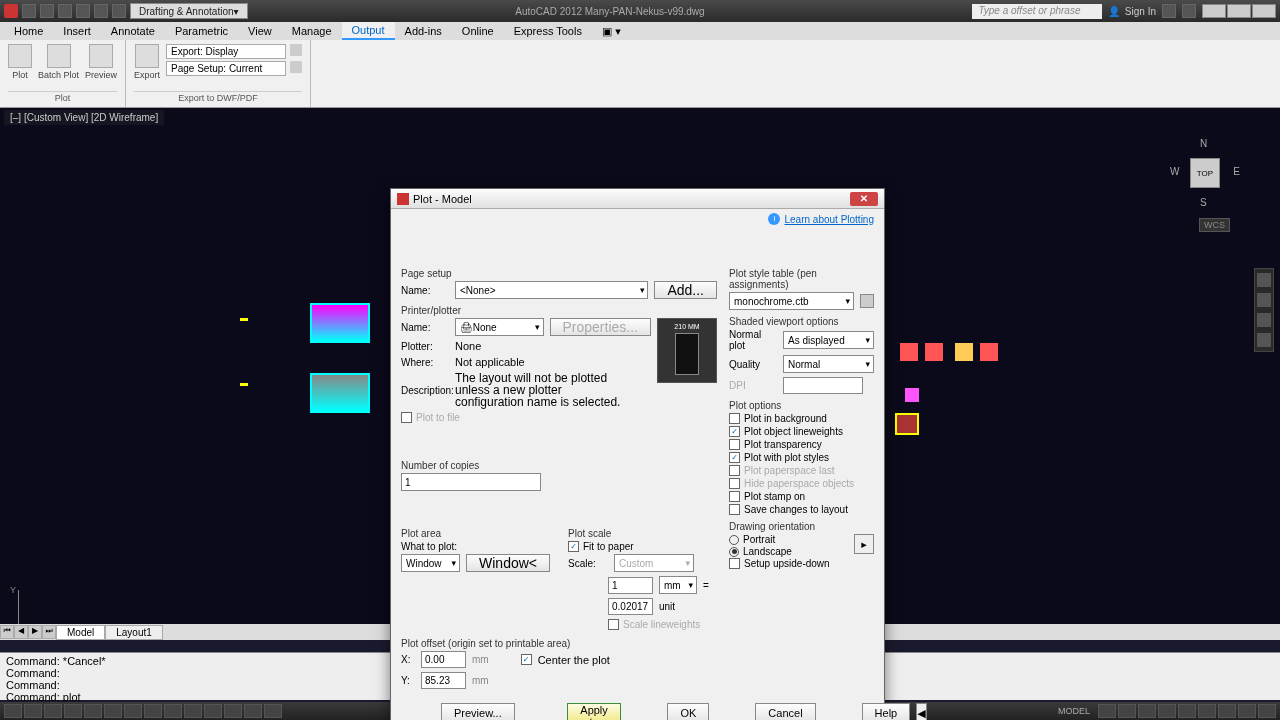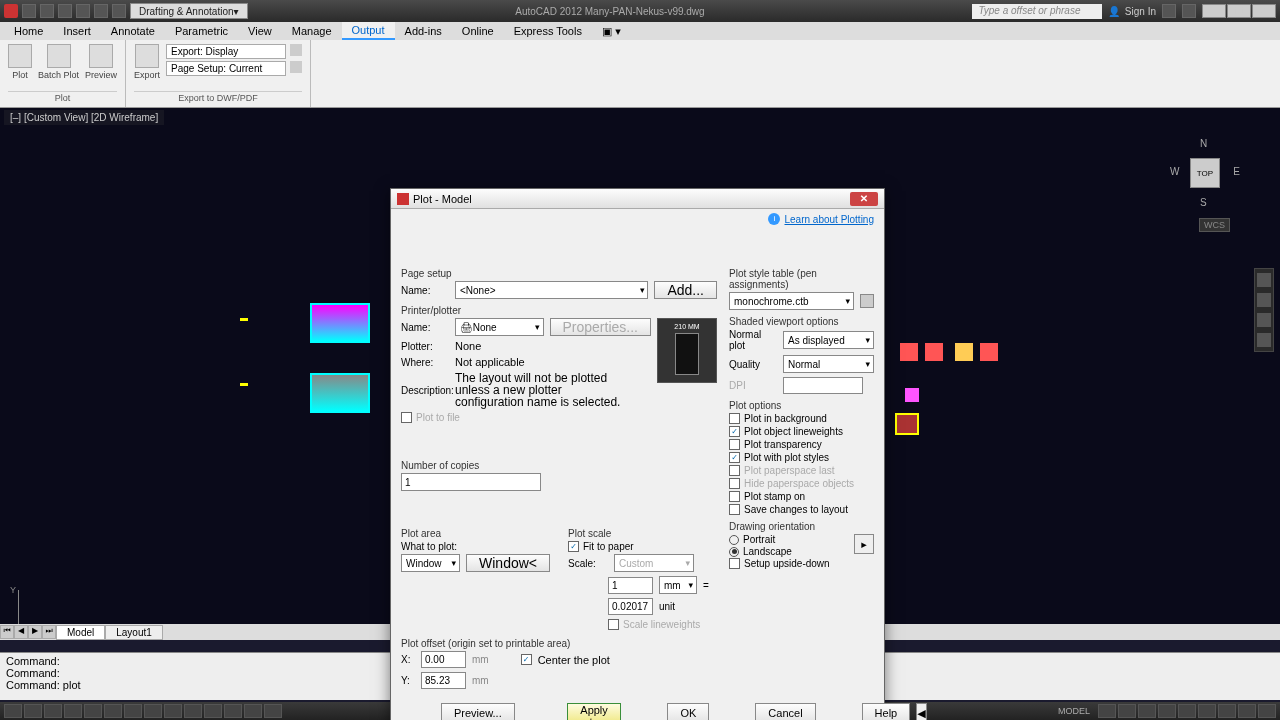--- a/index.html
+++ b/index.html
@@ -226,20 +226,21 @@
       <div class="tab-arr">◀</div>
       <div class="tab-arr">▶</div>
       <div class="tab-arr">⏭</div>
     </div>
     <div class="tab-btn active">Model</div>
     <div class="tab-btn">Layout1</div>
   </div>
 </div>
 
 <div class="cmd-area">
+  <div class="cmd-line">Command: *Cancel*</div>
   <div class="cmd-line">Command:</div>
   <div class="cmd-line">Command:</div>
   <div class="cmd-line">Command:  plot</div>
 </div>
 
 <div class="statusbar">
   <div class="sb-btn"></div>
   <div class="sb-btn"></div>
   <div class="sb-btn"></div>
   <div class="sb-btn"></div>

